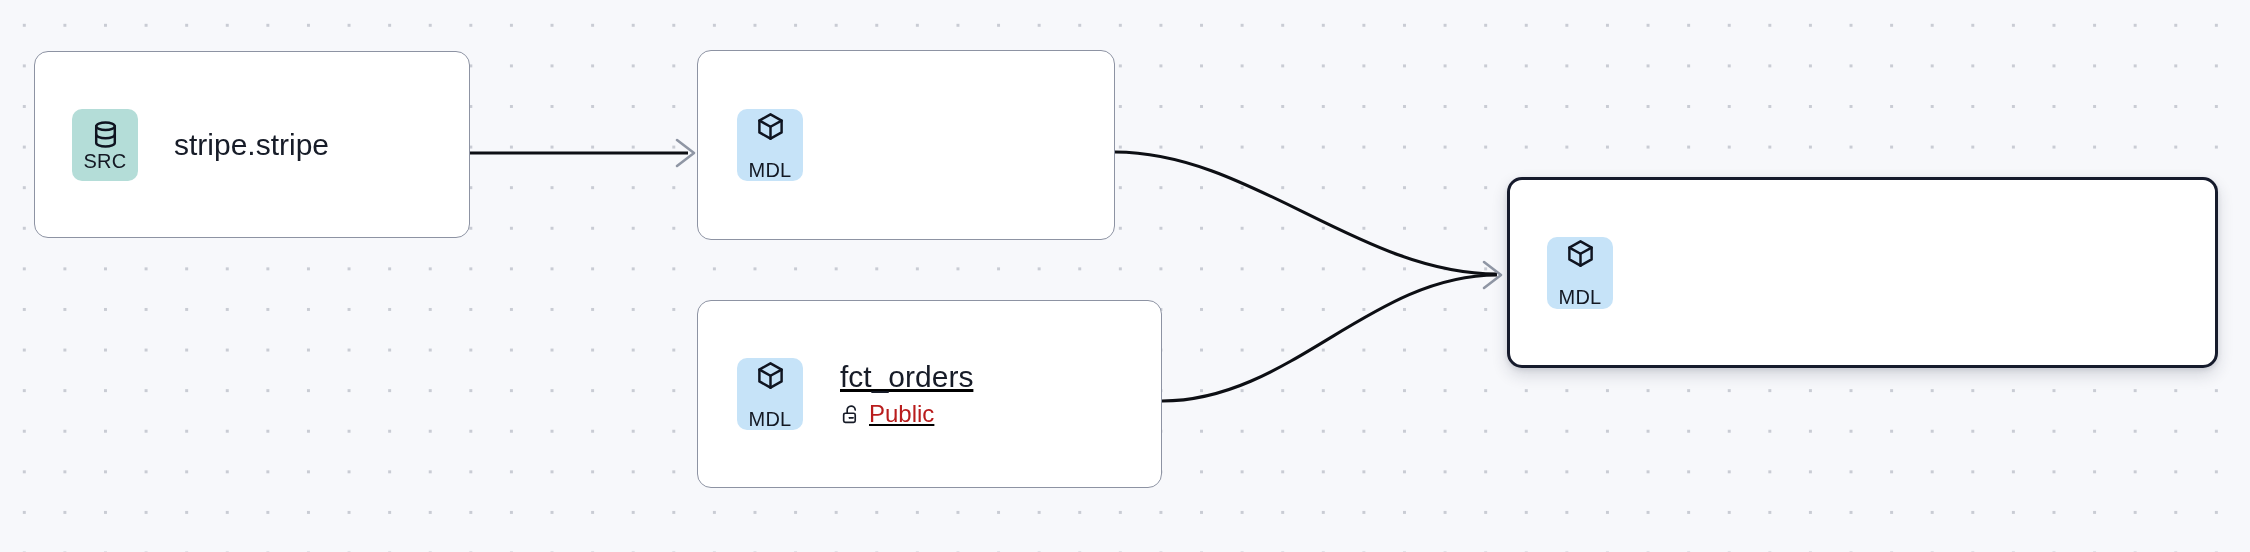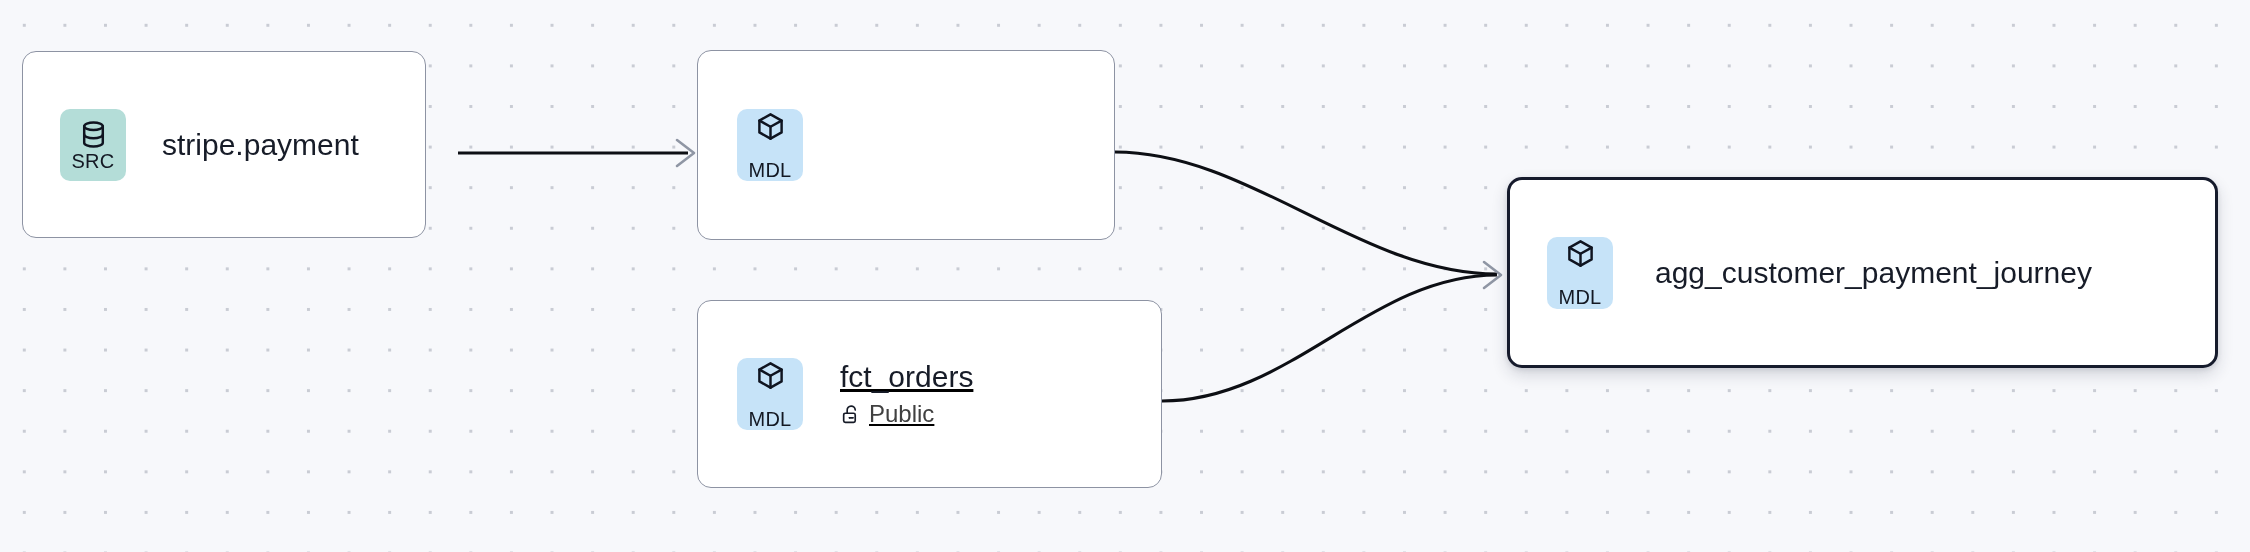--- a/index.html
+++ b/index.html
@@ -71,28 +71,28 @@
     font-size: 30px;
     color: #171c28;
     line-height: 1.18;
     white-space: nowrap;
   }
   .node-sub {
     display: flex;
     align-items: center;
     gap: 8px;
     font-size: 24px;
-    color: #404040;
+    color: #b91c1c;
     line-height: 1.2;
     margin-top: 5px;
   }
   .node-sub svg { display: block; flex: none; }
 
   
-  #node-stripe   { left: 22px;   top: 51px;  width: 404px; height: 187px; }
+  #node-stripe   { left: 34px;   top: 51px;  width: 436px; height: 187px; }
   #node-stripe .badge { margin-left: 37px; }
   #node-stripe .node-body { margin-left: 36px; }
 
   #node-stg      { left: 697px;  top: 50px;  width: 418px; height: 190px; }
   #node-stg .badge { margin-left: 39px; }
   #node-stg .node-body { margin-left: 37px; }
 
   #node-fct      { left: 697px;  top: 300px; width: 465px; height: 188px; }
   #node-fct .badge { margin-left: 39px; }
   #node-fct .node-body { margin-left: 37px; text-decoration: underline; }
@@ -126,21 +126,21 @@
   <div class="node" id="node-stripe">
     <div class="badge badge-src">
       <svg width="31" height="31" viewBox="0 0 24 24" fill="none" stroke="#0f1420" stroke-width="1.9" stroke-linecap="round" stroke-linejoin="round">
         <ellipse cx="12" cy="5.6" rx="7.2" ry="2.9"></ellipse>
         <path d="M4.8 5.6 v12.8 c0 1.6 3.2 2.9 7.2 2.9 s7.2 -1.3 7.2 -2.9 V5.6"></path>
         <path d="M4.8 12 c0 1.6 3.2 2.9 7.2 2.9 s7.2 -1.3 7.2 -2.9"></path>
       </svg>
       <span class="badge-text">SRC</span>
     </div>
     <div class="node-body">
-      <div class="node-title">stripe.payment</div>
+      <div class="node-title">stripe.stripe</div>
     </div>
   </div>
 
   <div class="node" id="node-stg">
     <div class="badge badge-mdl">
       <svg width="31" height="31" viewBox="0 0 24 24" fill="none" stroke="#0f1420" stroke-width="1.9" stroke-linecap="round" stroke-linejoin="round">
         <path d="M12 2.6 L20.6 7.4 V16.6 L12 21.4 L3.4 16.6 V7.4 Z"></path>
         <path d="M3.4 7.4 L12 12.2 L20.6 7.4"></path>
         <path d="M12 12.2 V21.4"></path>
       </svg>
@@ -173,18 +173,15 @@
 
   <div class="node selected" id="node-agg">
     <div class="badge badge-mdl">
       <svg width="31" height="31" viewBox="0 0 24 24" fill="none" stroke="#0f1420" stroke-width="1.9" stroke-linecap="round" stroke-linejoin="round">
         <path d="M12 2.6 L20.6 7.4 V16.6 L12 21.4 L3.4 16.6 V7.4 Z"></path>
         <path d="M3.4 7.4 L12 12.2 L20.6 7.4"></path>
         <path d="M12 12.2 V21.4"></path>
       </svg>
       <span class="badge-text">MDL</span>
     </div>
-    <div class="node-body">
-      <div class="node-title">agg_customer_payment_journey</div>
-    </div>
   </div>
 
 </div>
 
 </body></html>

